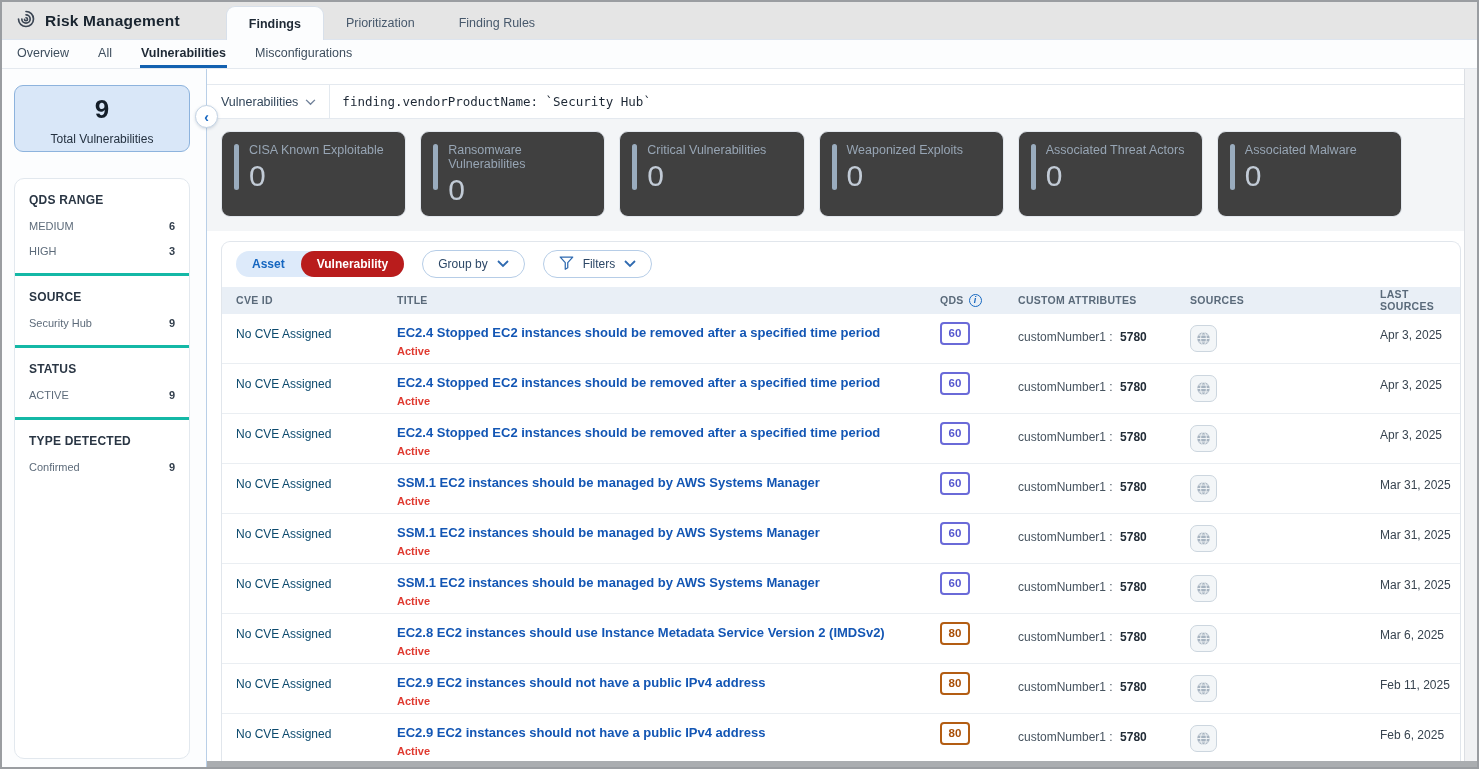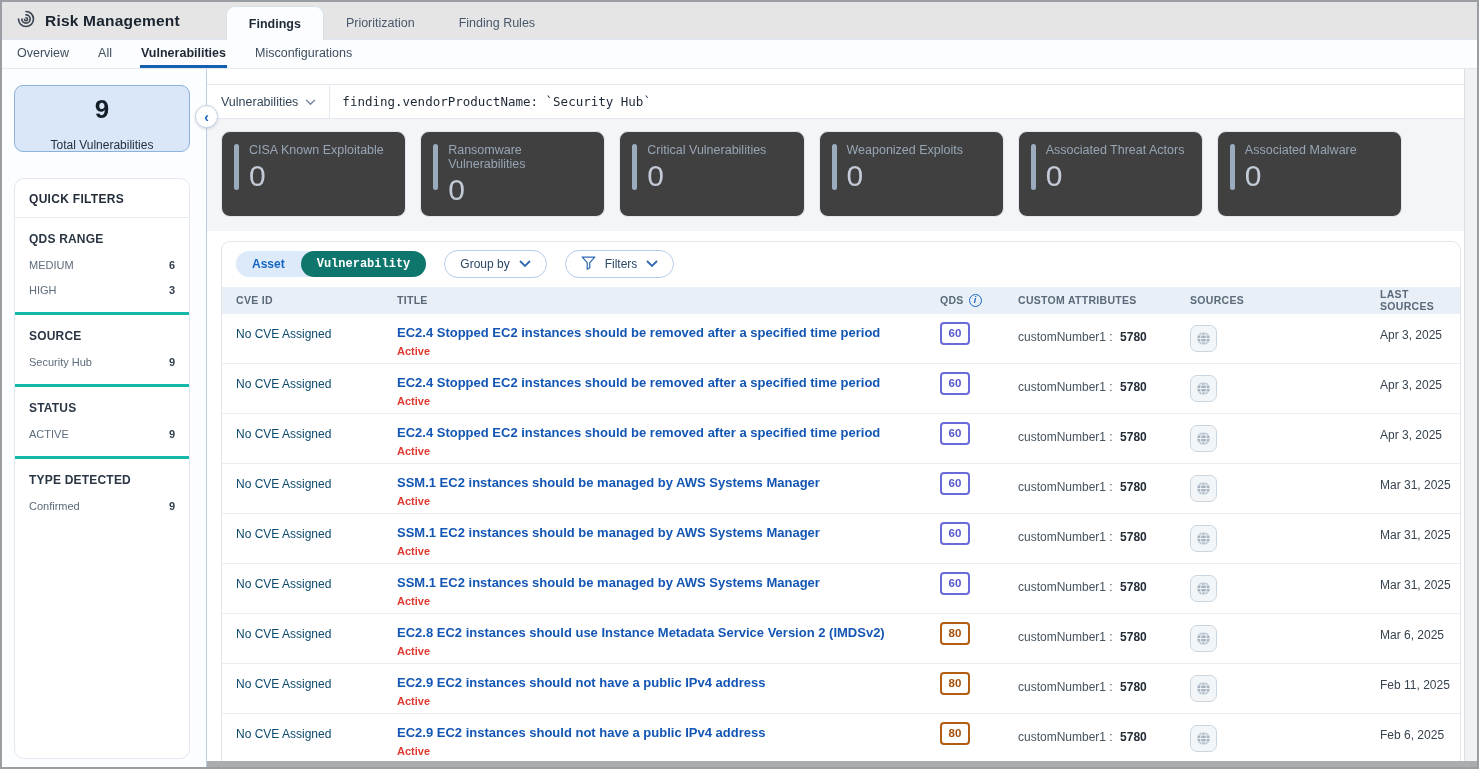--- a/index.html
+++ b/index.html
@@ -28,21 +28,21 @@
   .subnav-item.active { font-weight:bold; color:#1e2935; border-bottom-color:#1361b0; }
 
   
   .body { flex:1; display:flex; position:relative; background:#fff; min-height:0; }
 
   
   .sidebar { width:205px; background:#fcfdfe; display:flex; flex-direction:column; flex:0 0 auto; }
   .total-card { margin:16px 17px 0 12px; height:67px; background:#d9e7f8;
                 border:1px solid #8db3dd; border-radius:9px; text-align:center; padding-top:9px; }
   .total-value { font-size:26px; font-weight:bold; color:#141e29; line-height:1.1; }
-  .total-label { font-size:12px; color:#243140; margin-top:14px; }
+  .total-label { font-size:12px; color:#243140; margin-top:8px; }
   .quick-filters { margin:26px 17px 8px 12px; background:#fff; border:1px solid #e2e8ee;
                    border-radius:10px; flex:1; overflow:hidden; }
   .qf-title { padding:13px 14px 11px; font-size:12px; font-weight:bold; color:#222d39;
               letter-spacing:.3px; border-bottom:1px solid #e8edf2; }
   .qf-section { padding:14px 14px 16px; border-bottom:3px solid #14b8a6; }
   .qf-section:last-child { border-bottom:none; }
   .qf-sec-title { font-size:12px; font-weight:bold; color:#2a3644; letter-spacing:.2px; }
   .qf-item { display:flex; justify-content:space-between; margin-top:13px;
              font-size:11px; color:#5d6b7a; cursor:pointer; }
   .qf-count { color:#333f4d; font-weight:bold; }
@@ -77,21 +77,21 @@
   .stat-label { font-size:12.5px; color:#97a5b4; }
   .stat-value { font-size:30px; color:#c2cbd6; line-height:1.05; margin-top:3px; }
 
   .table-panel { margin:10px 3px 0 14px; background:#fff; border:1px solid #e1e6ec;
                  border-bottom:none; border-radius:9px 9px 0 0; flex:1; min-height:0;
                  display:flex; flex-direction:column; overflow:hidden; }
   .toolbar { height:45px; display:flex; align-items:center; gap:18px; padding:0 14px; flex:0 0 auto; }
   .toggle { background:#ddeafa; border-radius:15px; display:flex; height:26px; align-items:center; }
   .toggle-seg { padding:0 16px; line-height:26px; font-size:12px; font-weight:bold;
                 color:#1566c0; border-radius:15px; cursor:pointer; }
-  .toggle-seg.active { background:#0f766e; color:#fff;font-family:Liberation Mono, monospace; }
+  .toggle-seg.active { background:#b91c1c; color:#fff; }
   .tb-btn { height:28px; background:#fff; border:1px solid #b6cde7; border-radius:15px;
             display:flex; align-items:center; gap:9px; padding:0 15px; font-size:12px;
             color:#2c4766; cursor:pointer; }
 
   .grid-cols { display:grid; grid-template-columns:161px minmax(0,1fr) 78px 172px 190px 86px;
                padding-left:8px; }
   .t-head { background:#e9eff6; height:27px; align-items:center; font-size:10.5px;
             font-weight:bold; color:#5a6a7a; letter-spacing:.3px; flex:0 0 auto; }
   .th { display:flex; align-items:center; gap:5px; padding-left:6px; }
   .info-icon { width:13px; height:13px; border:1px solid #1668c1; border-radius:50%;
@@ -156,21 +156,20 @@
   </nav>
 
   <div class="body">
 
     <aside class="sidebar">
       <div class="total-card">
         <div class="total-value">9</div>
         <div class="total-label">Total Vulnerabilities</div>
       </div>
       <div class="quick-filters">
-        <div class="qf-title">QUICK FILTERS</div>
         <div>
             <div class="qf-section">
               <div class="qf-sec-title">QDS RANGE</div>
               <div class="qf-item">
                 <span>MEDIUM</span>
                 <span class="qf-count">6</span>
               </div>
               <div class="qf-item">
                 <span>HIGH</span>
                 <span class="qf-count">3</span>

